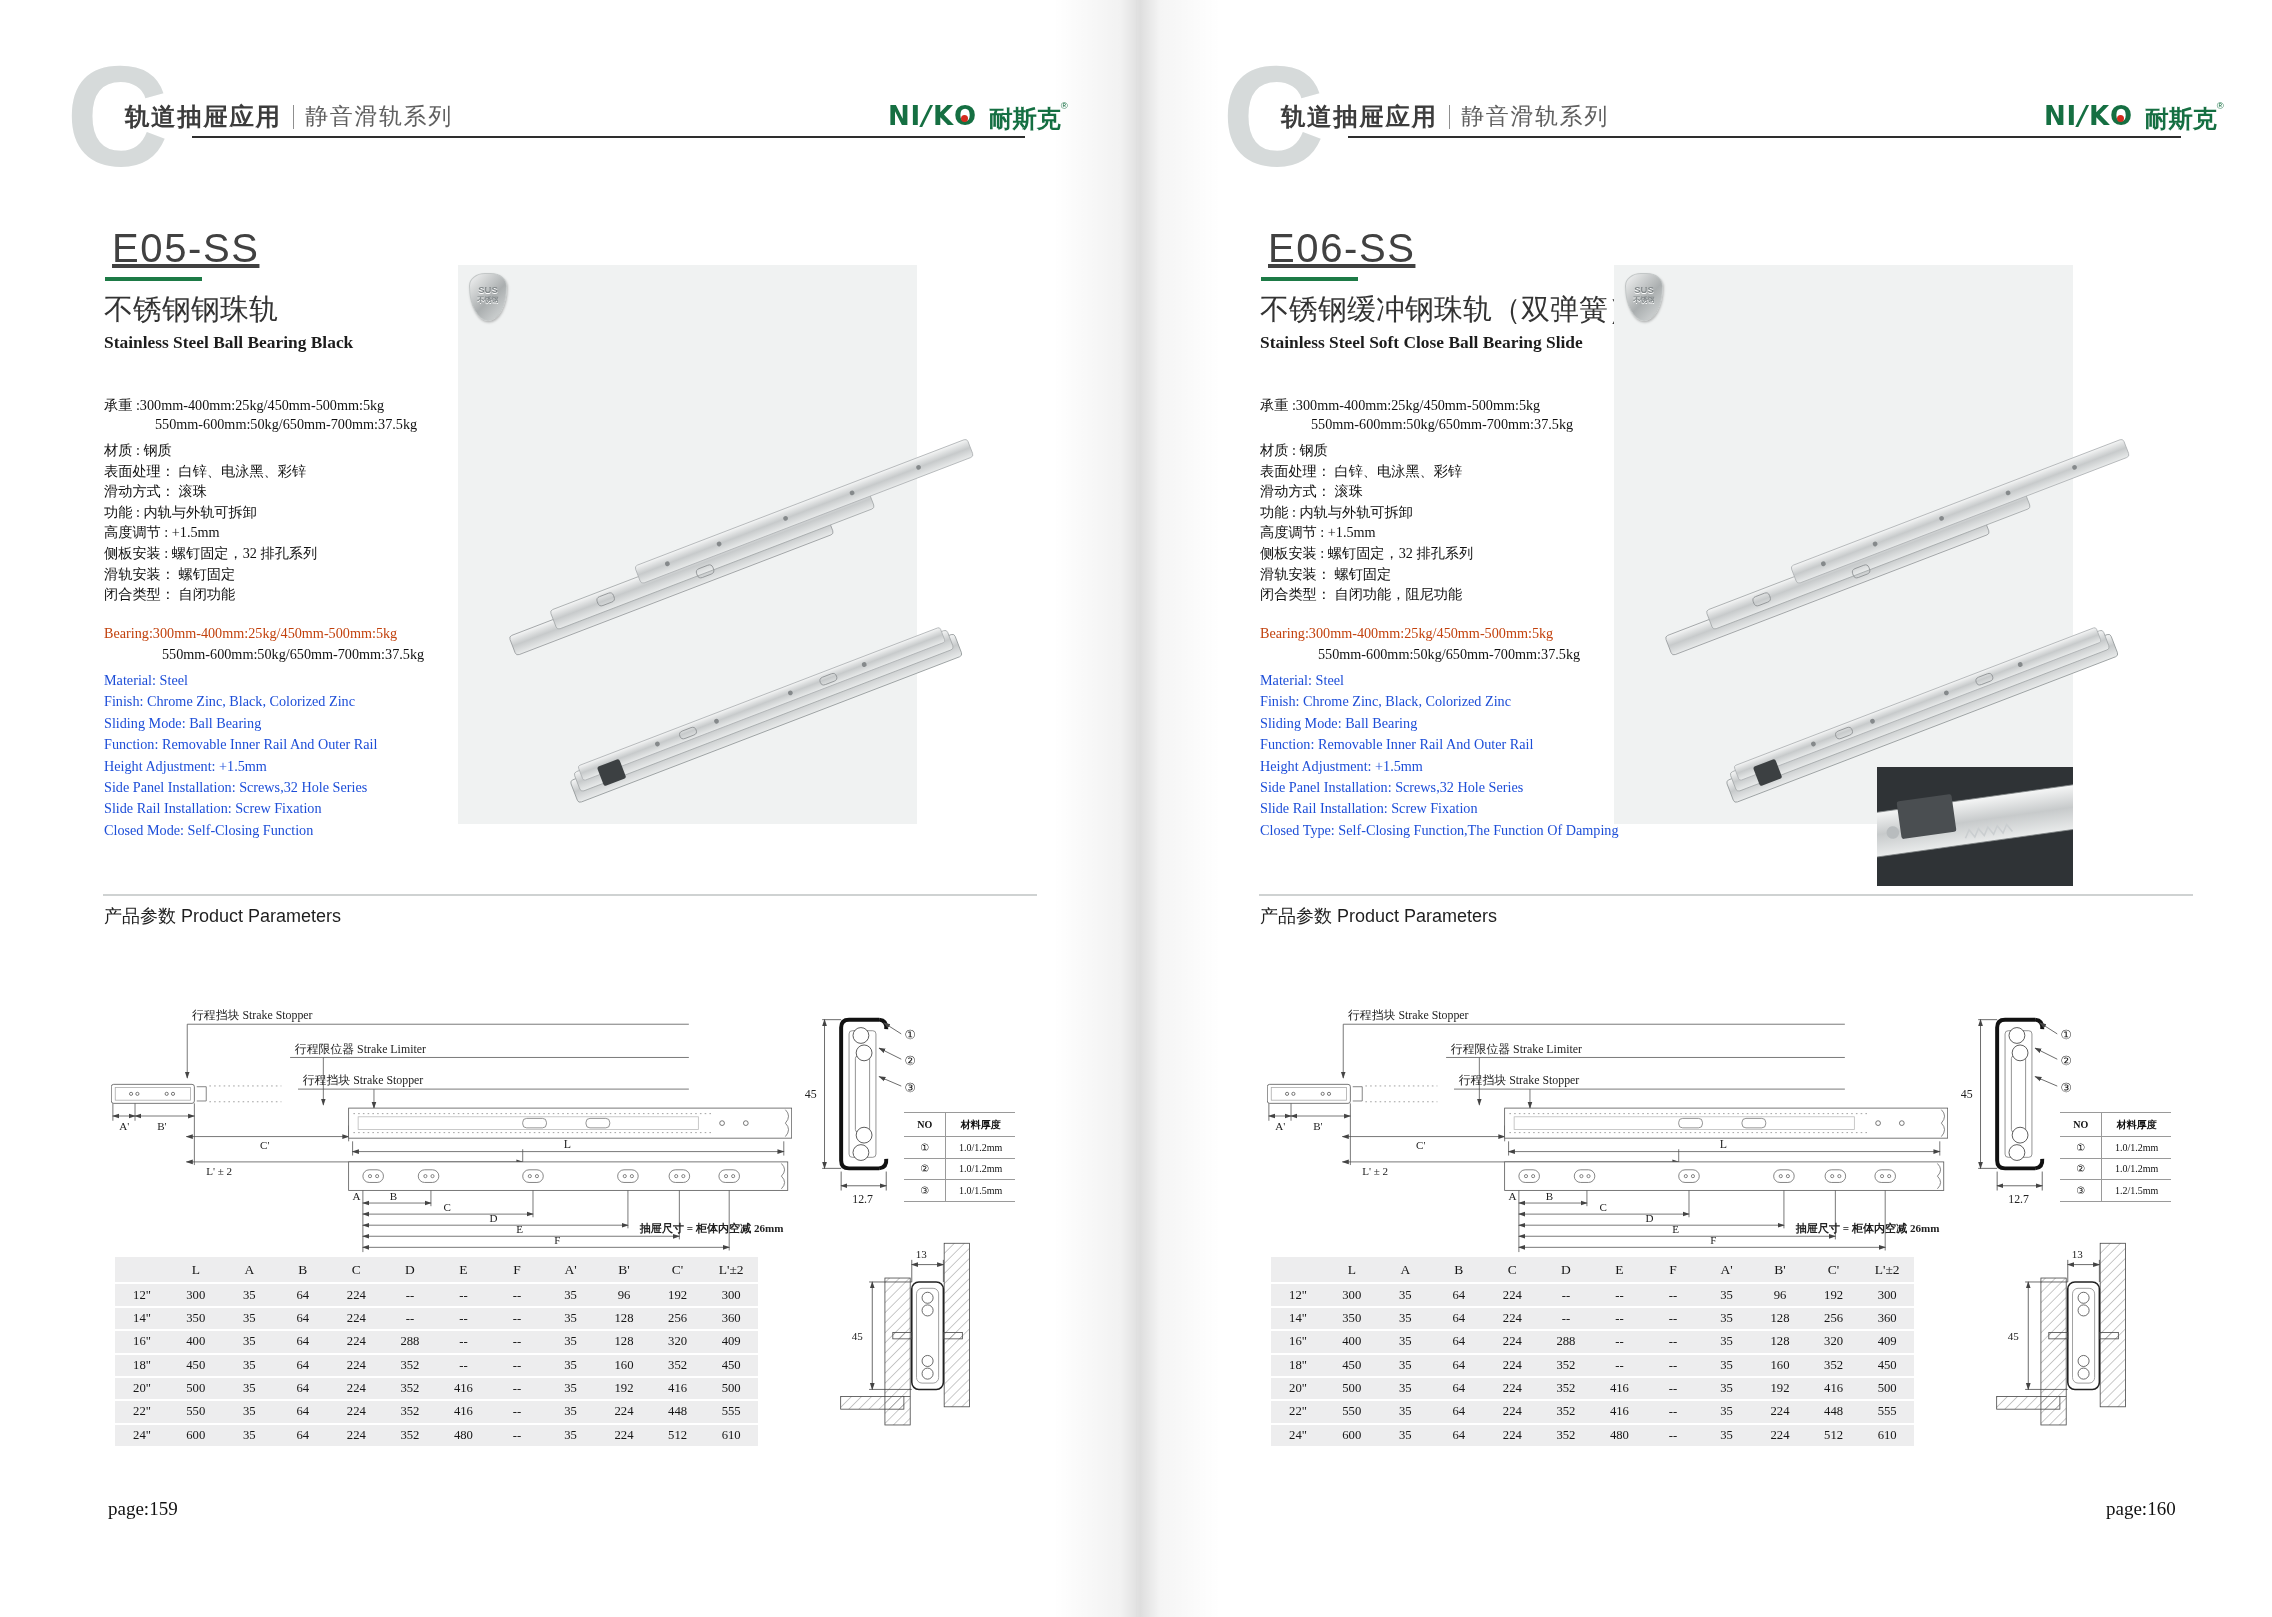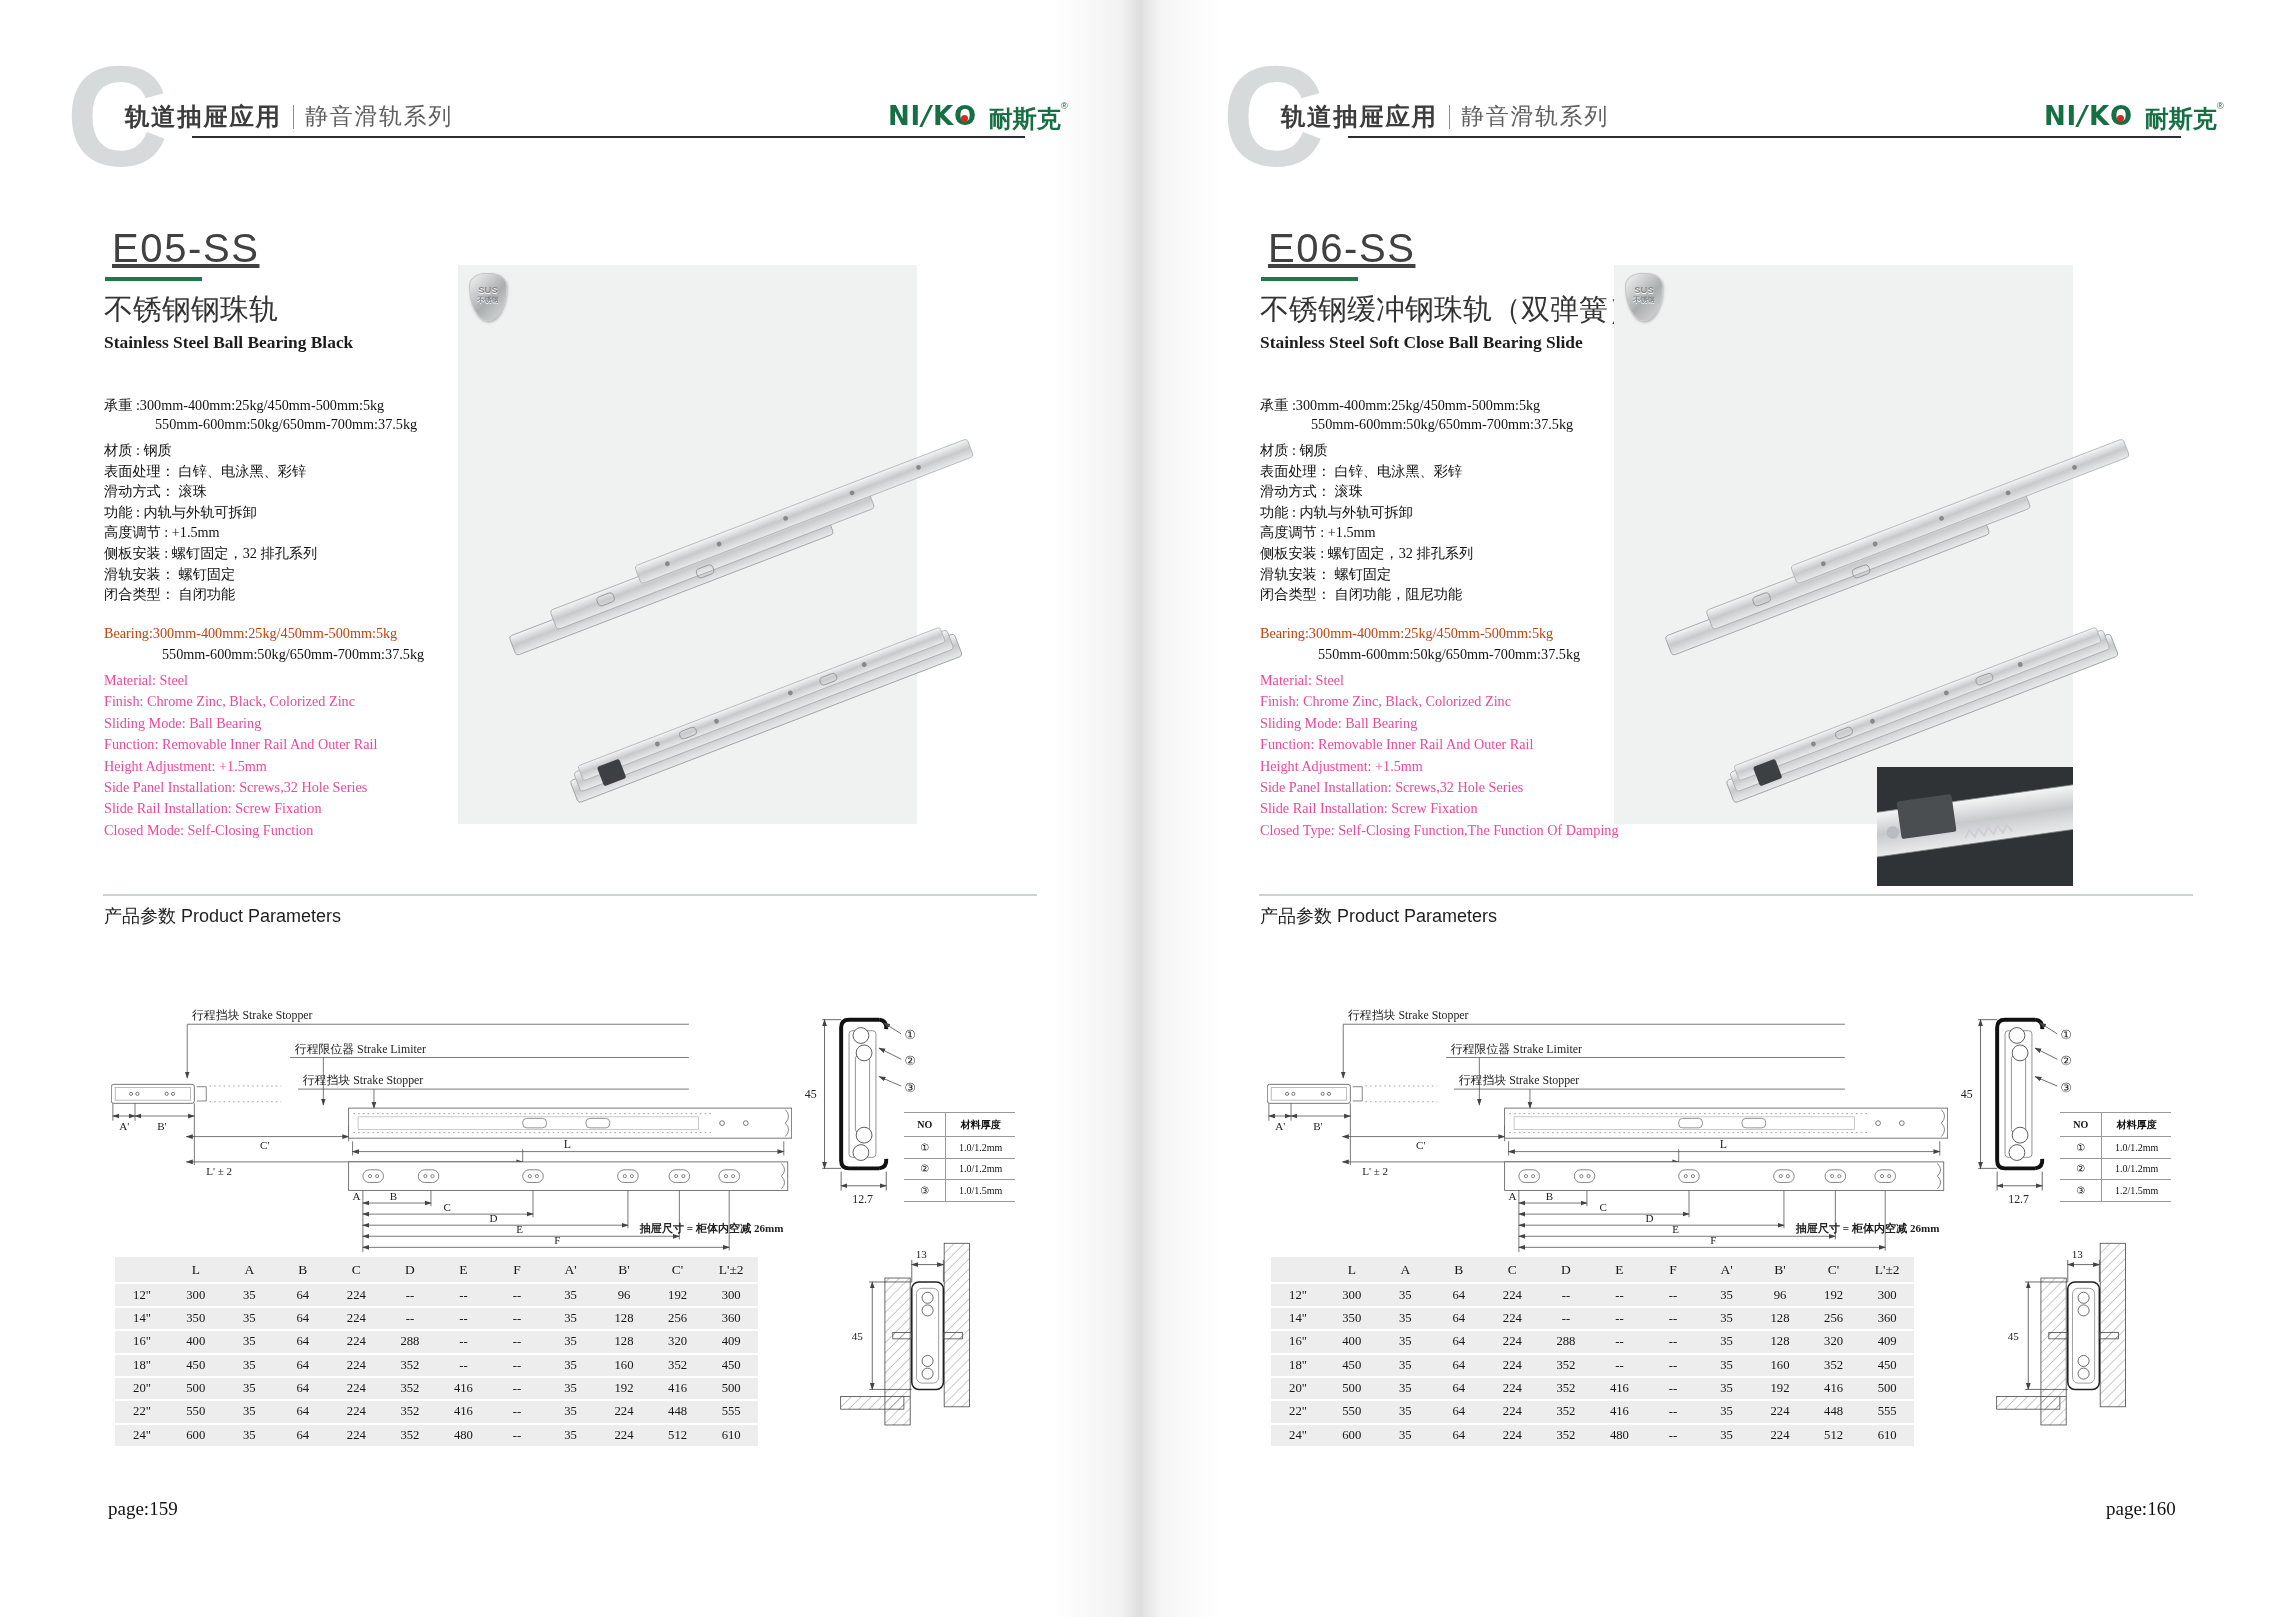--- a/index.html
+++ b/index.html
@@ -40,21 +40,21 @@
   .badge-l1{display:block;text-align:center;margin-top:10.3px;font-size:9.5px;font-weight:700;color:#82888a;text-shadow:0 0.8px 0 #fff;}
   .badge-l2{display:block;text-align:center;font-size:7.1px;font-weight:700;color:#82888a;text-shadow:0 0.8px 0 #fff;}
   .inset{display:none;position:absolute;right:0;bottom:-62px;width:196px;height:119px;background:#33373a;z-index:3;overflow:hidden;}
   .page--right .inset{display:block;}
   
   .load1{position:absolute;left:104px;top:396px;font:14.2px "Liberation Serif",serif;color:#101010;}
   .load2{position:absolute;left:155px;top:416px;font:14.2px "Liberation Serif",serif;color:#101010;}
   .specs-cn{position:absolute;left:104px;top:440px;font:14.2px/20.6px "Liberation Serif",serif;color:#101010;}
   .loadE1{position:absolute;left:104px;top:625px;font:14.2px "Liberation Serif",serif;color:#c2410c;}
   .loadE2{position:absolute;left:162px;top:646px;font:14.2px "Liberation Serif",serif;color:#101010;}
-  .specs-en{position:absolute;left:104px;top:670px;font:14.2px/21.4px "Liberation Serif",serif;color:#ec4899;}
+  .specs-en{position:absolute;left:104px;top:670px;font:14.2px/21.4px "Liberation Serif",serif;color:#1d4ed8;}
   
   .sec-rule{position:absolute;left:103px;top:894px;width:934px;height:2.4px;background:#cfd2d2;}
   .sec-title{position:absolute;left:104px;top:904px;font-size:18px;color:#1e1e1e;}
   
   .draw{position:absolute;left:111px;top:991px;width:681px;height:269px;}
   .cross{position:absolute;left:803px;top:1007px;width:119px;height:212px;}
   .thick{position:absolute;left:904px;top:1112px;width:111px;border-collapse:collapse;
          font-family:"Liberation Serif",serif;font-size:10px;color:#111;text-align:center;}
   .thick th,.thick td{border-top:0.8px solid #9a9a9a;padding:4.7px 3.2px;font-weight:400;}
   .thick th:first-child,.thick td:first-child{border-right:0.8px solid #9a9a9a;width:35px;}

